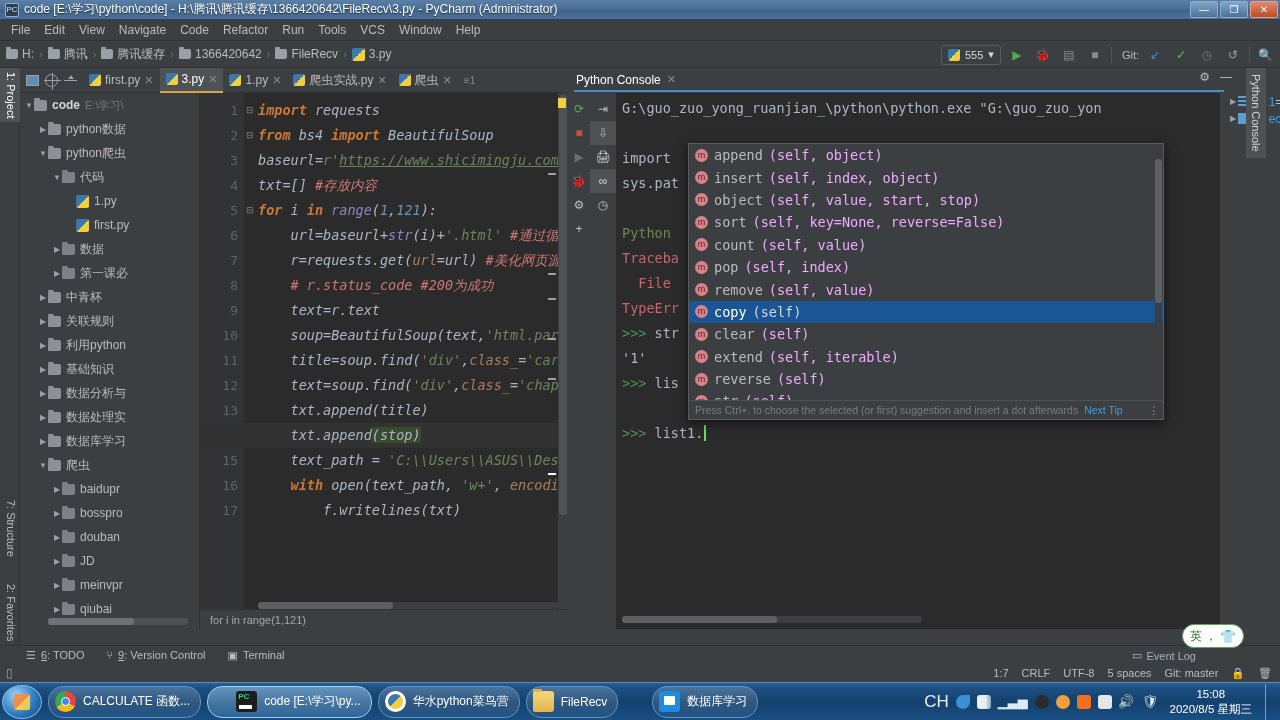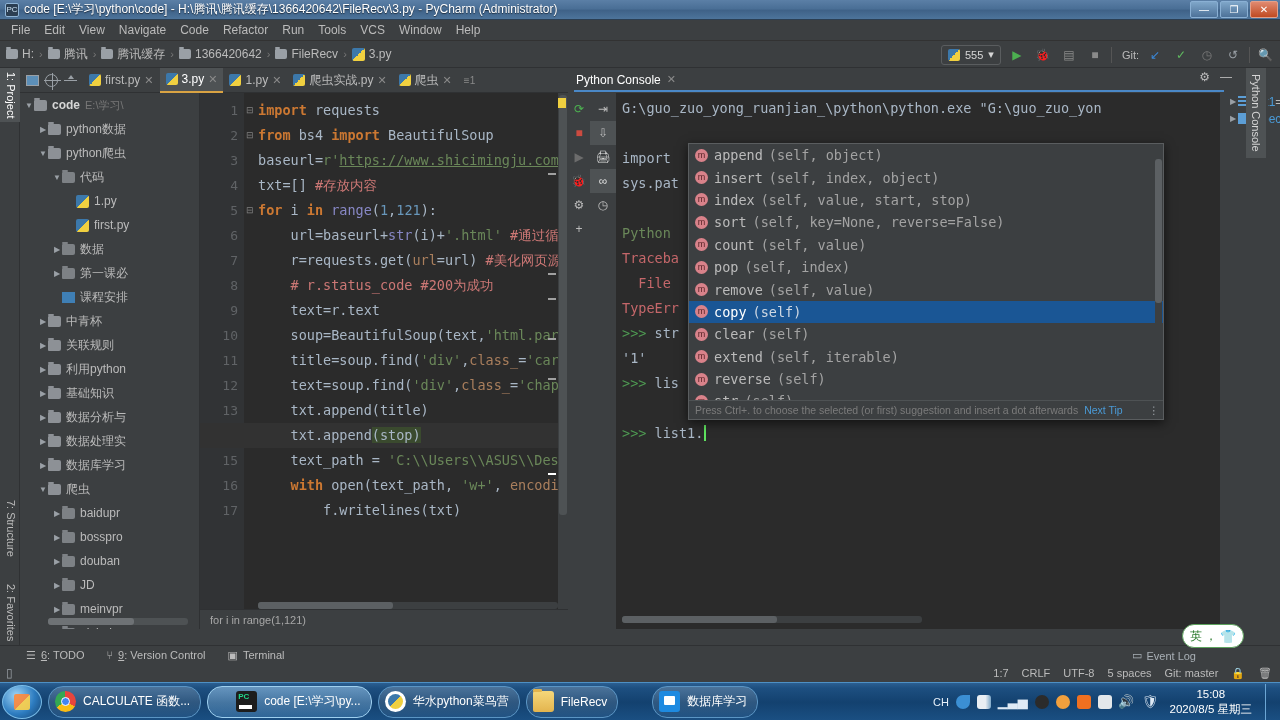--- a/index.html
+++ b/index.html
@@ -145,21 +145,21 @@
     position:absolute; left:0; top:0; width:44px; height:536px;
     background:#313335; color:#606366; text-align:right; padding-top:5px;
   }
   .gln { height:25px; line-height:25px; font-family:"DejaVu Sans Mono", monospace; font-size:13px; padding-right:6px; }
   .gln.cur { background:#323232; color:#a4a3a3; }
   .fold { position:absolute; left:46px; width:10px; height:25px; color:#808080; font-size:9px; line-height:25px; }
   .codearea {
     position:absolute; left:0; top:0; width:368px; height:536px; padding-top:5px;
     font-family:"DejaVu Sans Mono", monospace; font-size:13.5px;
   }
-  .cl { height:25px; line-height:25px; white-space:pre; padding-left:58px; }
+  .cl { height:25px; line-height:25px; white-space:pre; padding-left:58px;font-style:italic; }
   .cl.cur { background:#323232; }
   .kw { color:#cc7832; font-weight:bold; }
   .id { color:#a9b7c6; }
   .str { color:#6a8759; }
   .num { color:#6897bb; }
   .cmt { color:#cc7775; }
   .bi  { color:#8888c6; }
   .kwarg { color:#aa7f5d; }
   .lnk { color:#6a8759; text-decoration:underline; }
   .sel { background:#3a4a2e; }
@@ -235,21 +235,21 @@
   .acitem {
     height:22.4px; display:flex; align-items:center; gap:6px; padding-left:6px;
     font-family:"DejaVu Sans Mono", monospace; font-size:13.5px; color:#bbbbbb; white-space:nowrap;
   }
   .acitem.selected { background:#1a5695; color:#ffffff; }
   .mico {
     width:13px; height:13px; flex:0 0 13px; border-radius:50%;
     background:#d9828a; color:#5a2327; font-size:9px; line-height:13px;
     text-align:center; font-family:"Liberation Sans",sans-serif;
   }
-  .acitem .sig { color:#a3a3a3; }
+  .acitem .sig { color:#f0abfc; }
   .acitem.selected .sig { color:#cfd8e3; }
   .acscroll { position:absolute; right:1px; top:1px; width:7px; height:252px; background:#3c3f41; }
   .acscroll i { position:absolute; left:0; top:14px; width:7px; height:144px; background:#5c6063; border-radius:3px; }
   .achint {
     position:absolute; left:0; bottom:0; width:476px; height:19px;
     background:#3c3f41; border-top:1px solid #4e5254;
     display:flex; align-items:center; padding-left:6px;
     font-size:10.5px; color:#7b7b7b;
   }
   .achint .nexttip { color:#4a9ad6; margin-left:6px; }
@@ -492,25 +492,20 @@
         </div>
         <div class="trow" style="padding-left: 32px;">
           <span class="arr">▶</span>
           <span class="fldr grey"></span>
           <span class="tname">数据</span>
         </div>
         <div class="trow" style="padding-left: 32px;">
           <span class="arr">▶</span>
           <span class="fldr grey"></span>
           <span class="tname">第一课必</span>
-        </div>
-        <div class="trow" style="padding-left: 32px;">
-          <span class="arr"></span>
-          <span class="htmf"></span>
-          <span class="tname">课程安排</span>
         </div>
         <div class="trow" style="padding-left: 18px;">
           <span class="arr">▶</span>
           <span class="fldr"></span>
           <span class="tname">中青杯</span>
         </div>
         <div class="trow" style="padding-left: 18px;">
           <span class="arr">▶</span>
           <span class="fldr"></span>
           <span class="tname">关联规则</span>
@@ -719,21 +714,21 @@
           <span>append</span>
           <span class="sig">(self, object)</span>
         </div>
         <div class="acitem">
           <span class="mico">m</span>
           <span>insert</span>
           <span class="sig">(self, index, object)</span>
         </div>
         <div class="acitem">
           <span class="mico">m</span>
-          <span>index</span>
+          <span>object</span>
           <span class="sig">(self, value, start, stop)</span>
         </div>
         <div class="acitem">
           <span class="mico">m</span>
           <span>sort</span>
           <span class="sig">(self, key=None, reverse=False)</span>
         </div>
         <div class="acitem">
           <span class="mico">m</span>
           <span>count</span>
@@ -844,21 +839,21 @@
     <div class="tbitem">
       <span class="tbicon ic-folder"></span>
       <span>FileRecv</span>
     </div>
     <div class="tbitem" style="margin-left:34px">
       <span class="tbicon ic-dd"></span>
       <span>数据库学习</span>
     </div>
 
     <div class="tray">
-      <span style="color:#e6f0fa;font-size:11px">CH</span>
+      <span style="color:#e6f0fa;font-size:17px">CH</span>
       <span class="trayci" style="background:#3b8fd4;border-radius:50% 0 50% 50%"></span>
       <span class="trayci" style="background:linear-gradient(to right,#e9eef3 60%,#7fa8c8)"></span>
       <span class="tglyph">▁▃▅</span>
       <span class="trayci" style="background:#2b2b2b;border-radius:50%;position:relative"></span>
       <span class="trayci" style="background:#f2a03d;border-radius:50%"></span>
       <span class="trayci" style="background:#f07020"></span>
       <span class="trayci" style="background:#e3e7ea"></span>
       <span class="tglyph">🔊</span>
       <span class="tglyph">🛡</span>
       <div class="trayclock">

